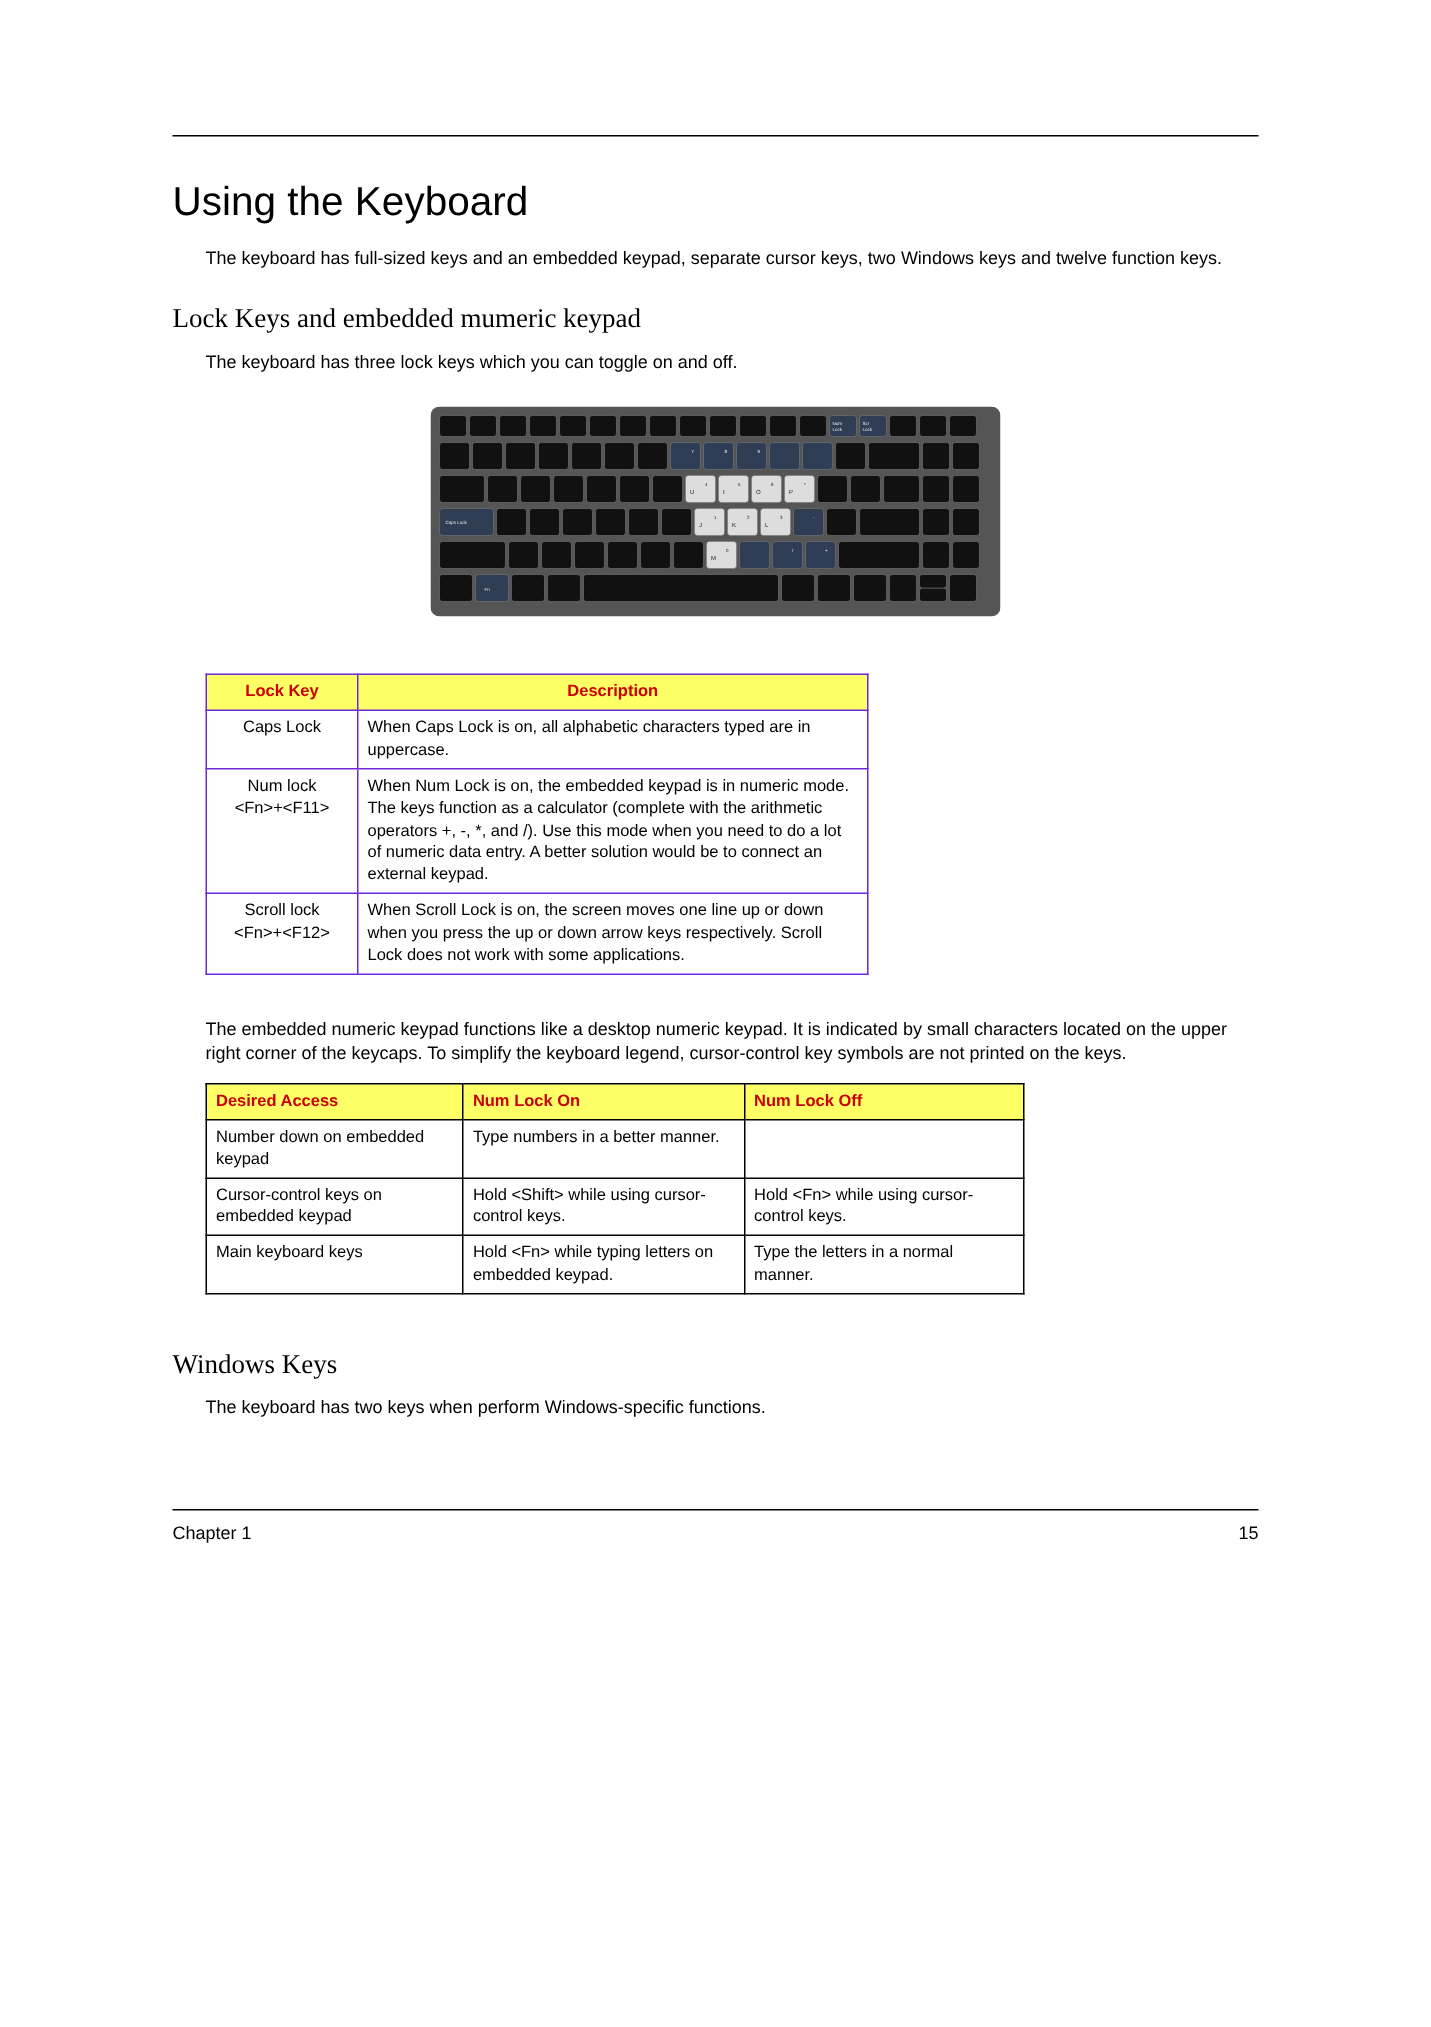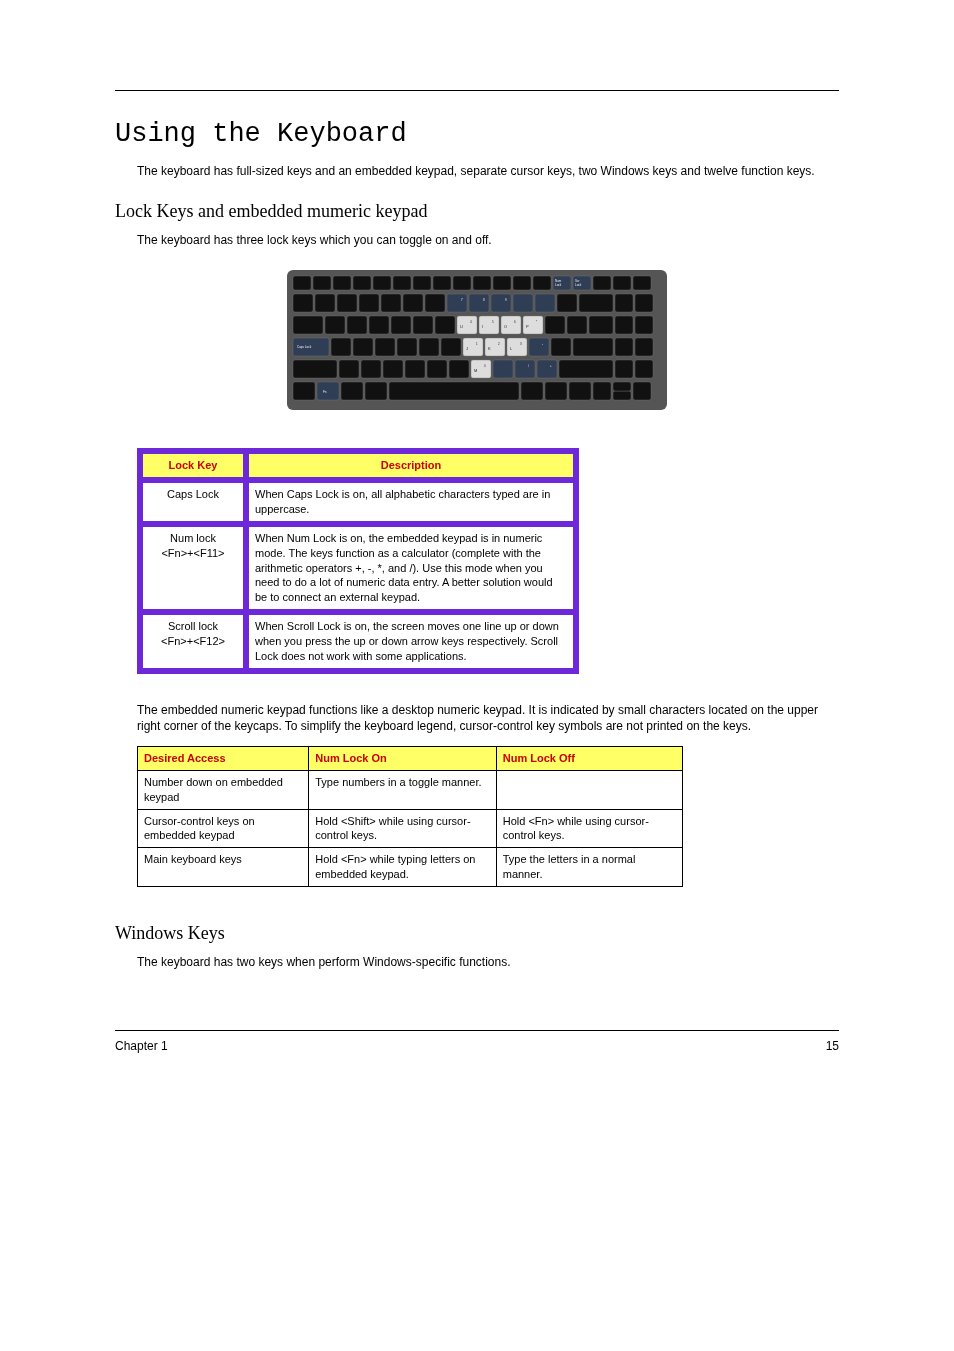--- a/index.html
+++ b/index.html
@@ -16,21 +16,21 @@
   .top-rule {
     border-top: 1.5px solid #000;
     margin-bottom: 28px;
   }
   .bottom-rule {
     border-top: 1px solid #000;
     margin-top: 10px;
     margin-bottom: 8px;
   }
   h1.title {
-    font-family: Liberation Mono, monospace;
+    font-family: Liberation Sans, sans-serif;
     font-weight: normal;
     font-size: 27px;
     margin: 0 0 14px 0;
     letter-spacing: 0px;
   }
   h2.subtitle {
     font-family: Georgia, "Times New Roman", serif;
     font-weight: normal;
     font-size: 18px;
     margin: 22px 0 10px 0;
@@ -50,21 +50,21 @@
   }
 
   
   table.lock {
     border-collapse: collapse;
     margin: 0 0 28px 22px;
     width: 442px;
     font-size: 11px;
   }
   table.lock th, table.lock td {
-    border: 6px solid #6d28d9;
+    border: 1px solid #6d28d9;
     padding: 4px 6px;
     vertical-align: top;
     line-height: 1.35;
   }
   table.lock th {
     background: #ffff66;
     color: #cc0000;
     font-weight: bold;
     text-align: center;
   }
@@ -309,21 +309,21 @@
     <thead>
       <tr>
         <th style="width:170px">Desired Access</th>
         <th style="width:188px">Num Lock On</th>
         <th style="width:188px">Num Lock Off</th>
       </tr>
     </thead>
     <tbody>
       <tr>
         <td>Number down on embedded keypad</td>
-        <td>Type numbers in a toggle manner.</td>
+        <td>Type numbers in a better manner.</td>
         <td></td>
       </tr>
       <tr>
         <td>Cursor-control keys on embedded keypad</td>
         <td>Hold &lt;Shift&gt; while using cursor-control keys.</td>
         <td>Hold &lt;Fn&gt; while using cursor-control keys.</td>
       </tr>
       <tr>
         <td>Main keyboard keys</td>
         <td>Hold &lt;Fn&gt; while typing letters on embedded keypad.</td>

